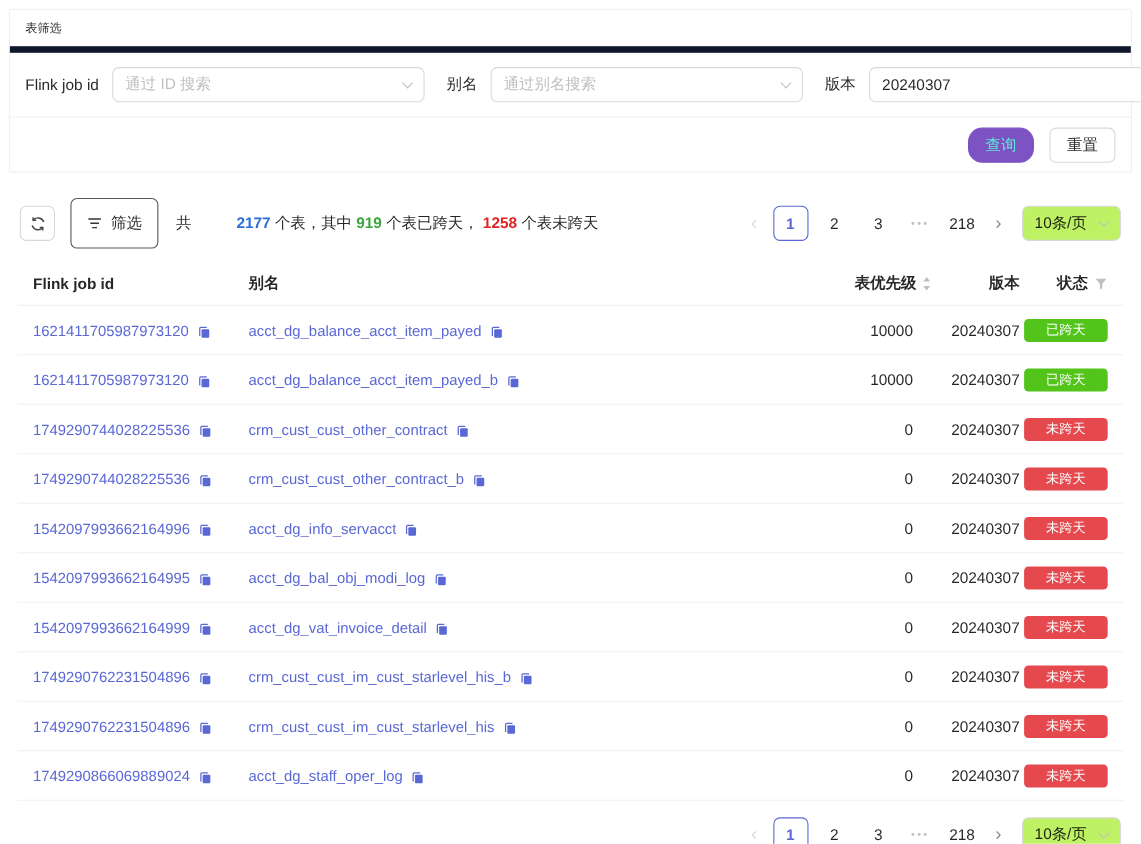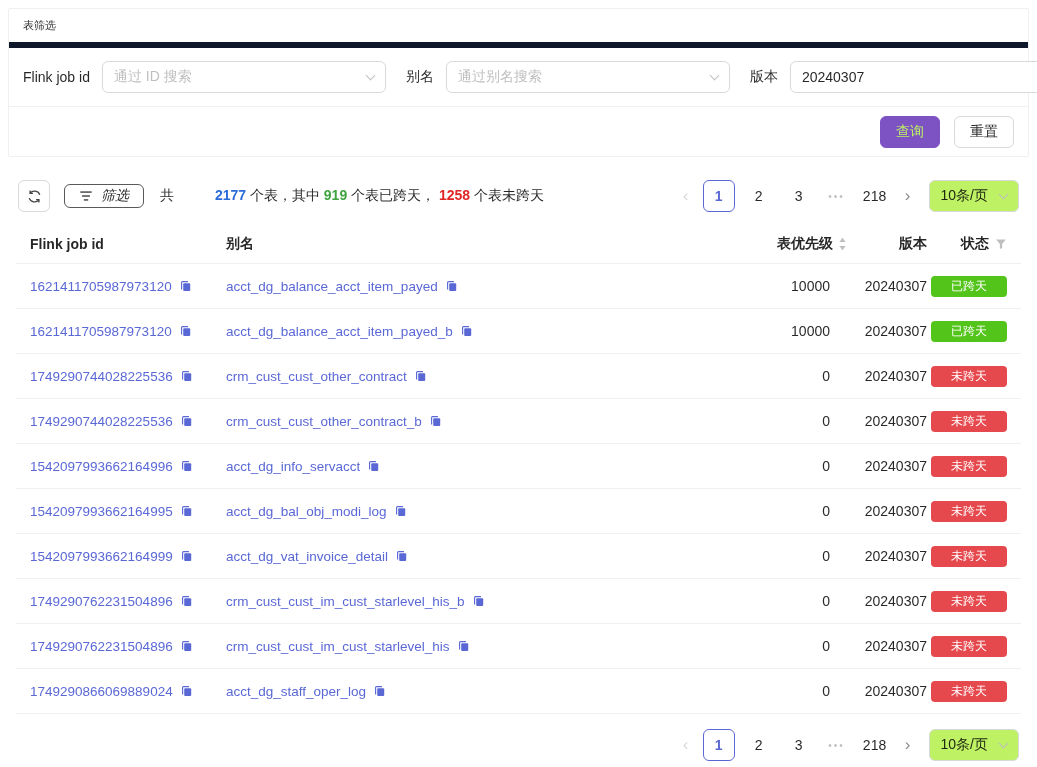--- a/index.html
+++ b/index.html
@@ -29,32 +29,32 @@
     display: inline-block; width: 7px; height: 7px; flex: 0 0 auto;
     border-right: 1.5px solid #bfbfbf; border-bottom: 1.5px solid #bfbfbf;
     transform: rotate(45deg); margin-top: -4px;
   }
   .filter-actions { display: flex; justify-content: flex-end; align-items: center; gap: 14px; padding: 8px 14px; height: 49px; }
   .btn {
     height: 32px; padding: 0 15px; border-radius: 6px; border: 1px solid #d9d9d9;
     background: #fff; font-size: 14px; cursor: pointer; color: rgba(0,0,0,.85);
     font-family: inherit;
   }
-  .btn.primary { background: var(--primary); border-color: var(--primary); color: #bef264; }
+  .btn.primary { background: var(--primary); border-color: var(--primary); color: #5eead4; border-radius: 13px; }
 
   
   .toolbar { display: flex; align-items: center; margin: 23px 10px 0; gap: 10px; }
   .icon-btn {
     width: 32px; height: 32px; border: 1px solid #d9d9d9; border-radius: 6px; background: #fff;
     display: flex; align-items: center; justify-content: center; cursor: pointer; flex: 0 0 auto;
   }
   .filter-toggle {
-    height: 24px; padding: 0 14px; border: 1px solid #595959; border-radius: 6px; background: #fff;
+    height: 46px; padding: 0 14px; border: 1px solid #595959; border-radius: 6px; background: #fff;
     display: flex; align-items: center; gap: 8px; font-size: 14px; cursor: pointer;
-    color: rgba(0,0,0,.85); font-family: inherit; margin-left: 4px; font-style: italic;
+    color: rgba(0,0,0,.85); font-family: inherit; margin-left: 4px;
   }
   .summary { margin-left: 6px; white-space: nowrap; }
   .num { font-weight: 700; }
   .num.blue { color: var(--blue); margin-left: 37px; }
   .num.green { color: var(--green-text); }
   .num.red { color: var(--red-text); margin-top: 16px; }
   .spacer { flex: 1; }
 
   
   .pagination { display: flex; align-items: center; gap: 8px; }
@@ -80,21 +80,21 @@
     align-items: center;
     padding: 0 14px;
     border-bottom: 1px solid #f0f0f0;
   }
   .t-head { height: 40px; }
   .t-row { height: 45px; }
   .th { font-weight: 700; color: rgba(0,0,0,.85); }
   .th-priority { display: flex; align-items: center; justify-content: flex-end; gap: 5px; }
   .th-version, .td-version { text-align: right; }
   .th-status { display: flex; align-items: center; justify-content: flex-end; gap: 6px; }
-  .td-id, .td-alias { display: flex; align-items: flex-start; gap: 7px; min-width: 0; }
+  .td-id, .td-alias { display: flex; align-items: flex-end; gap: 7px; min-width: 0; }
   .td-priority { text-align: right; padding-right: 17px; }
   .td-status { display: flex; justify-content: flex-end; }
   .link { color: var(--link); text-decoration: none; cursor: pointer; white-space: nowrap; overflow: hidden; text-overflow: ellipsis; font-size: 13.5px; }
   .copy { color: var(--link); display: inline-flex; cursor: pointer; flex: 0 0 auto; }
   .badge {
     display: inline-block; padding: 3px 20px; border-radius: 4px; color: #fff;
     font-size: 12px; line-height: 1.25; white-space: nowrap;
   }
   .badge-green { background: var(--badge-green); }
   .badge-red { background: var(--badge-red); }

